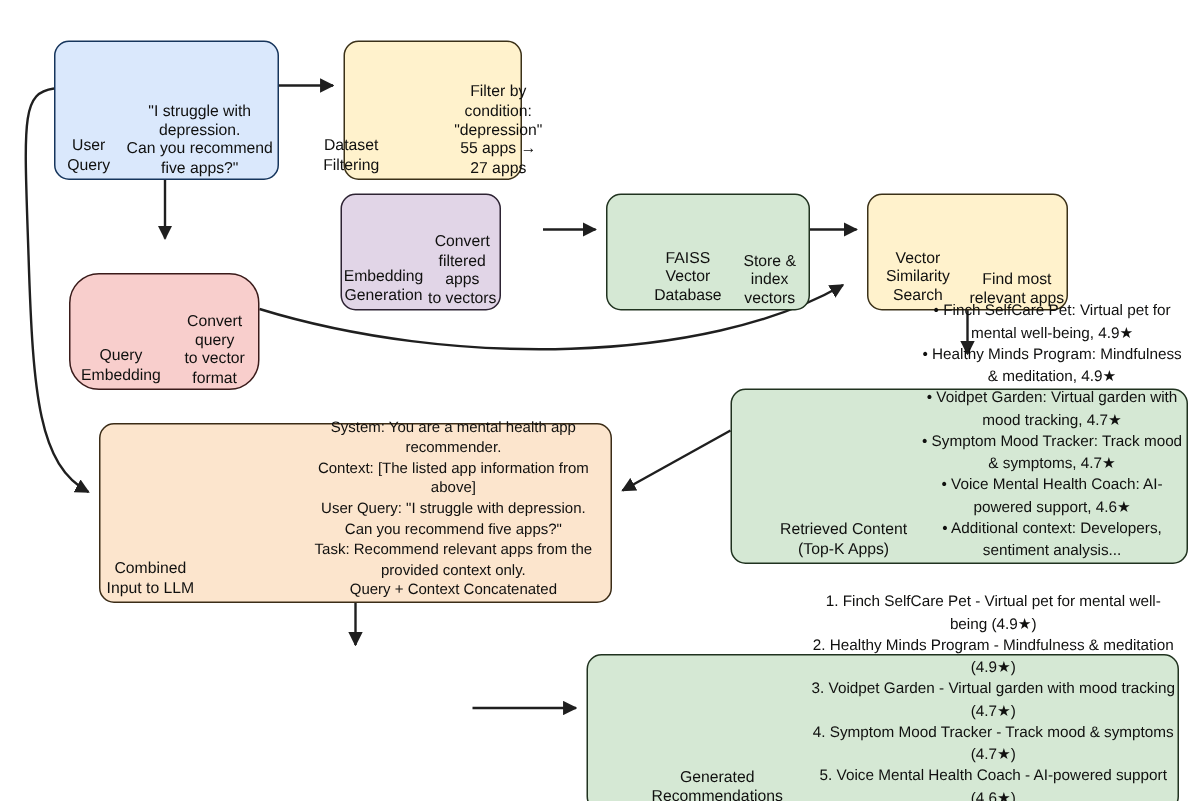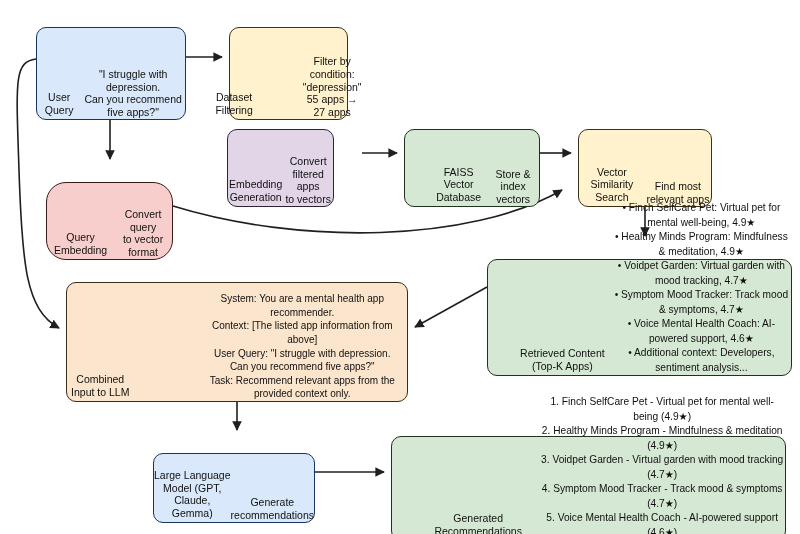--- a/index.html
+++ b/index.html
@@ -178,33 +178,24 @@
   </div>
 
   <div class="node fill-peach" id="node-combined-input">
     <div class="title">Combined Input to LLM</div>
     <div class="gap-lg"></div>
     <div class="body">
       <span class="line">System: You are a mental health app recommender.</span>
       <span class="line">Context: [The listed app information from above]</span>
       <span class="line">User Query: "I struggle with depression. Can you recommend five apps?"</span>
       <span class="line">Task: Recommend relevant apps from the provided context only.</span>
-    </div>
-  </div>
-
-  <div class="node fill-blue" id="node-llm">
-    <div class="title">
-      <span class="line">Large Language Model</span>
-      <span class="line">(GPT, Claude, Gemma)</span>
-    </div>
-    <div class="gap-lg"></div>
-    <div class="body">
-      <span class="line">Generate recommendations</span>
-    </div>
-  </div>
+      <span class="line">Query + Context Concatenated</span>
+    </div>
+  </div>
+
 
   <div class="node fill-green" id="node-generated">
     <div class="title">Generated Recommendations</div>
     <div class="gap-lg"></div>
     <div class="body">
       <span class="line">1. Finch SelfCare Pet - Virtual pet for mental well-being (4.9★)</span>
       <span class="line">2. Healthy Minds Program - Mindfulness &amp; meditation (4.9★)</span>
       <span class="line">3. Voidpet Garden - Virtual garden with mood tracking (4.7★)</span>
       <span class="line">4. Symptom Mood Tracker - Track mood &amp; symptoms (4.7★)</span>
       <span class="line">5. Voice Mental Health Coach - AI-powered support (4.6★)</span>

